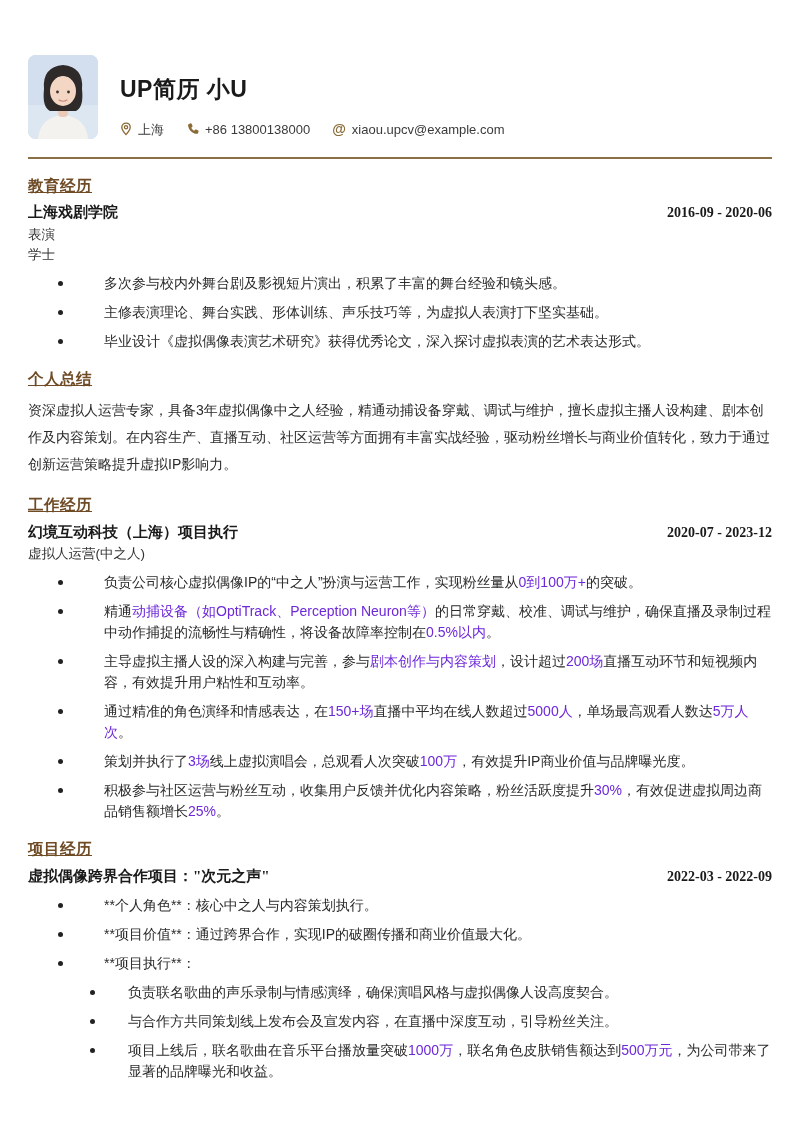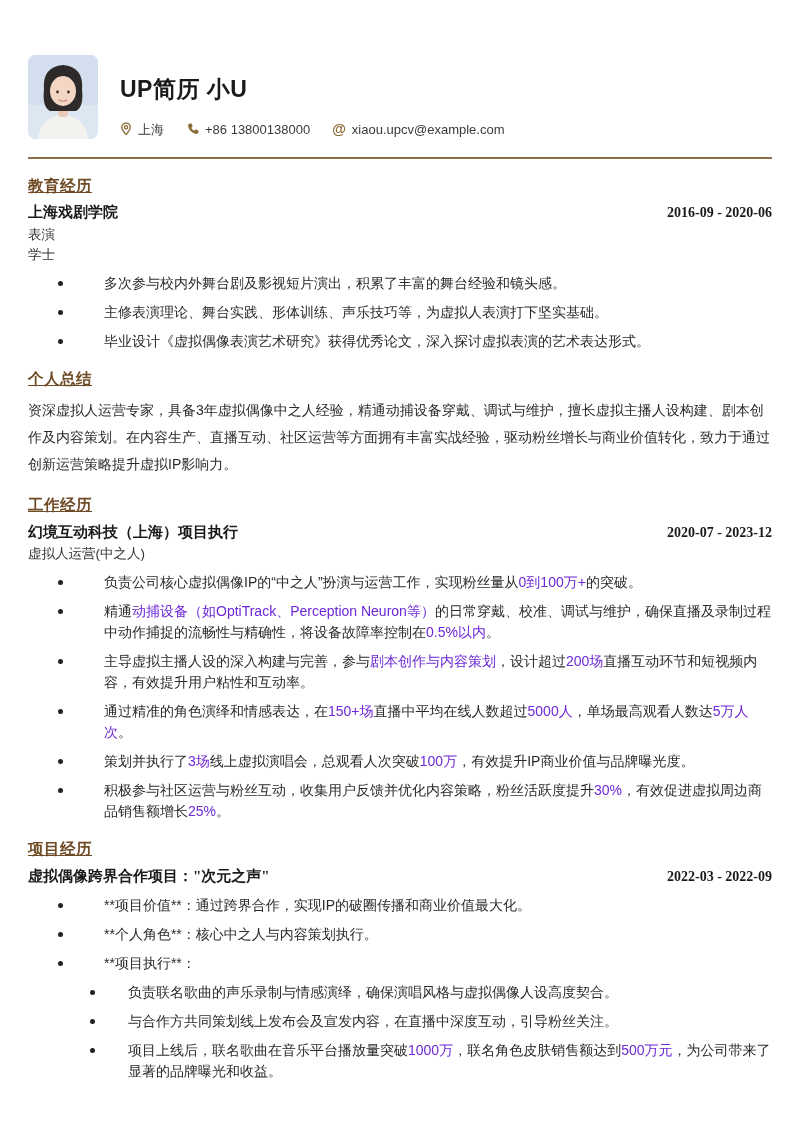--- a/index.html
+++ b/index.html
@@ -157,22 +157,22 @@
     </ul>
   </div>
 
   <div class="section">
     <div class="section-title">项目经历</div>
     <div class="row">
       <span class="row-main">虚拟偶像跨界合作项目："次元之声"</span>
       <span class="row-date">2022-03 - 2022-09</span>
     </div>
     <ul class="b1">
+      <li>**个人角色**：核心中之人与内容策划执行。</li>
       <li>**项目价值**：通过跨界合作，实现IP的破圈传播和商业价值最大化。</li>
-      <li>**个人角色**：核心中之人与内容策划执行。</li>
       <li>
         <span>**项目执行**：</span>
         <ul class="b2">
           <li>负责联名歌曲的声乐录制与情感演绎，确保演唱风格与虚拟偶像人设高度契合。</li>
           <li>与合作方共同策划线上发布会及宣发内容，在直播中深度互动，引导粉丝关注。</li>
           <li>项目上线后，联名歌曲在音乐平台播放量突破<b>1000万</b>，联名角色皮肤销售额达到<b>500万元</b>，为公司带来了显著的品牌曝光和收益。</li>
         </ul>
       </li>
     </ul>
   </div>

